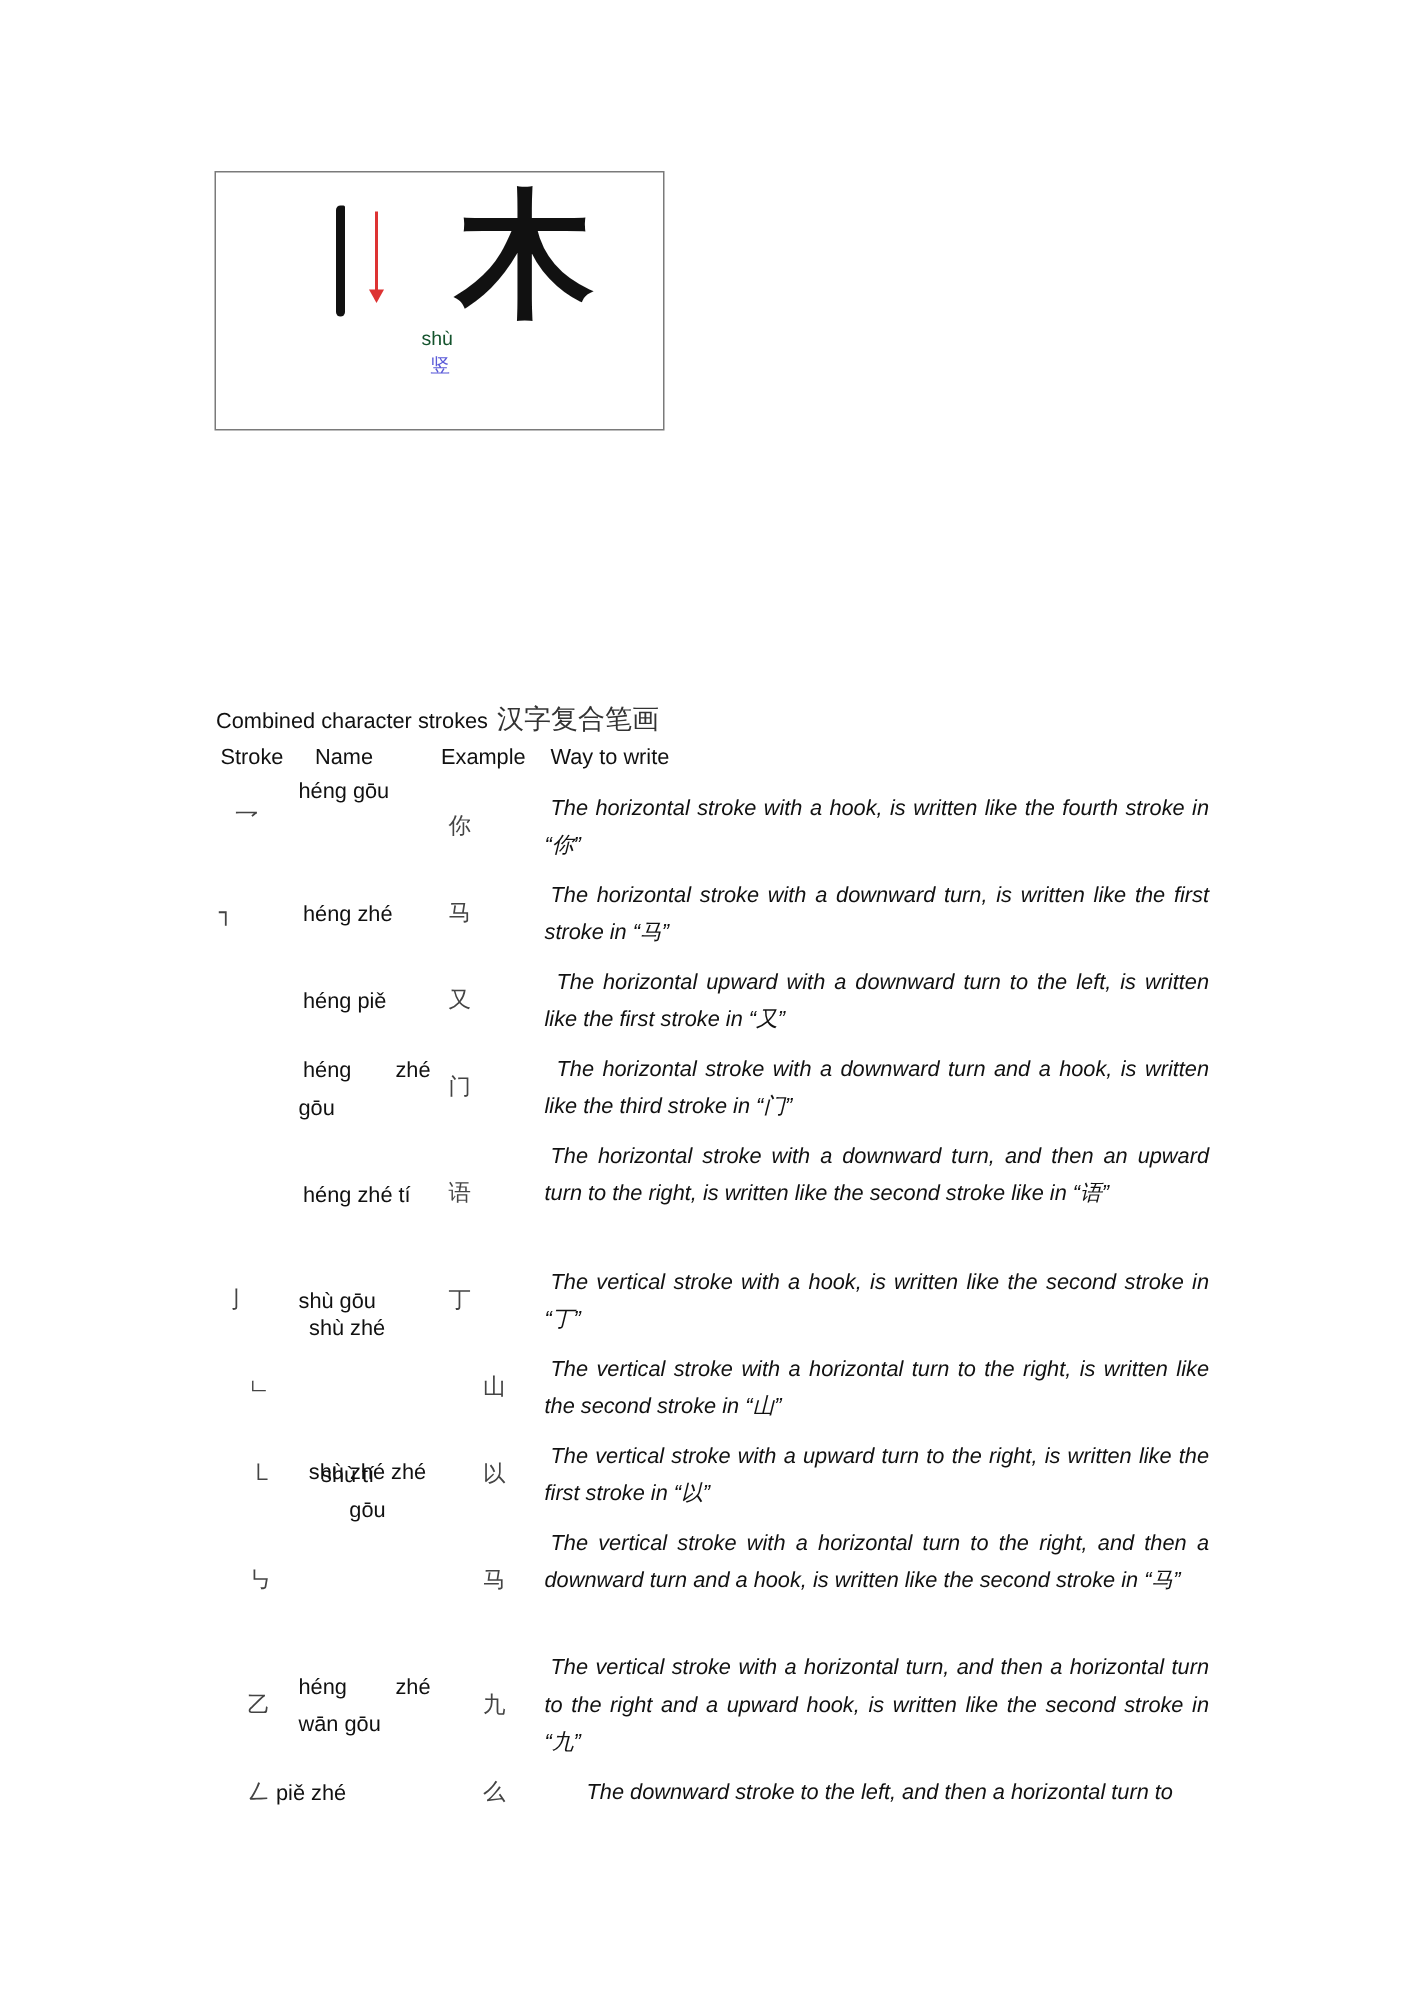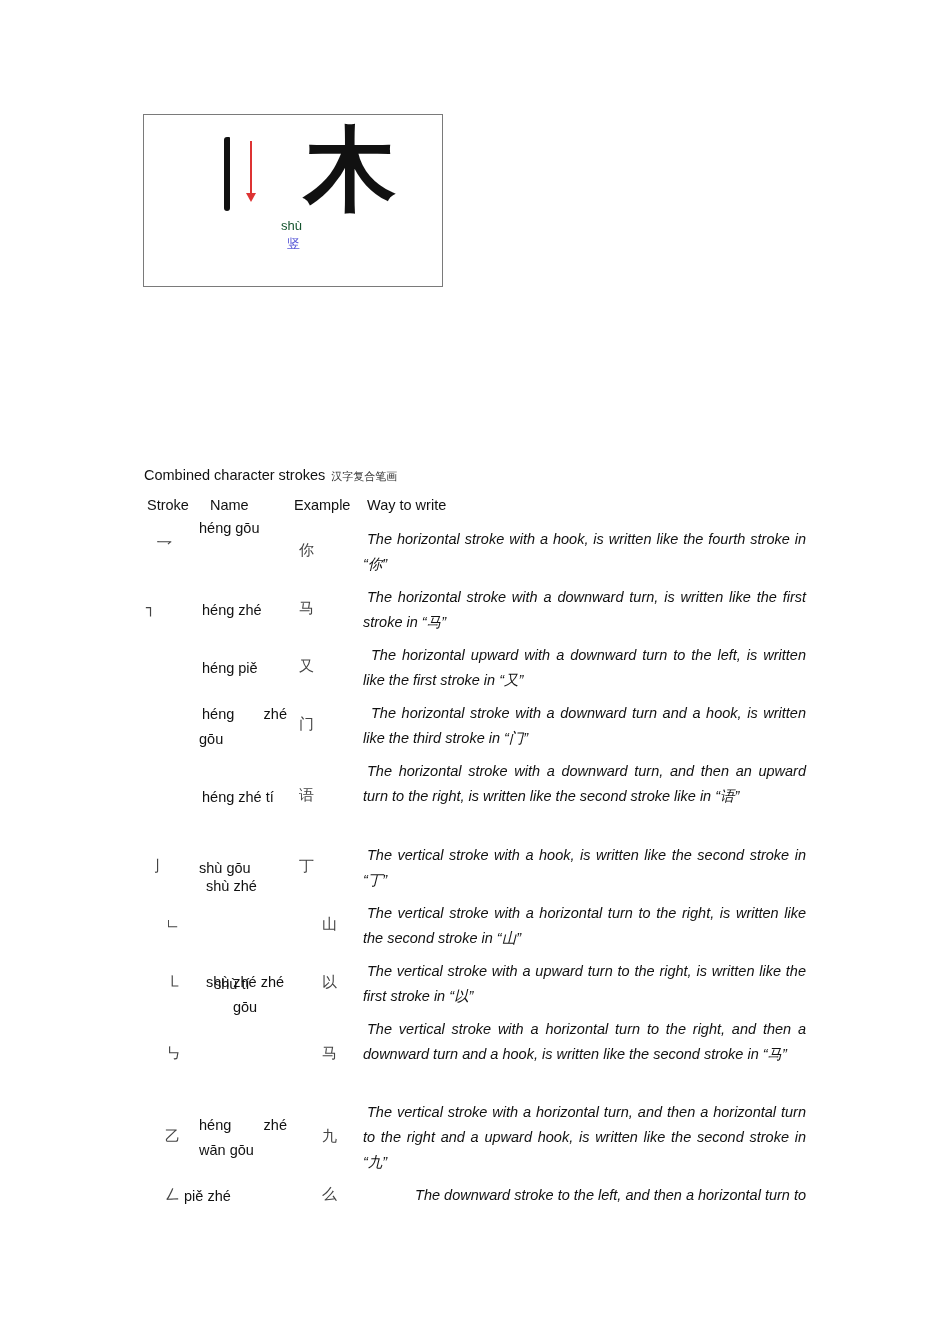--- a/index.html
+++ b/index.html
@@ -12,21 +12,21 @@
   .fig-arrow { position: absolute; left: 106px; top: 26px; width: 2px; height: 56px; background: #d33; }
   .fig-arrow-head { position: absolute; left: 102px; top: 78px; width: 0; height: 0;
                     border-left: 5px solid transparent; border-right: 5px solid transparent;
                     border-top: 9px solid #d33; }
   .fig-char { position: absolute; left: 160px; top: 4px; font-size: 92px; line-height: 100px;
               font-family: "DejaVu Serif", serif; color: #111; font-weight: bold; }
   .fig-pinyin { position: absolute; left: 137px; top: 103px; font-size: 13px; color: #14532d; }
   .fig-hanzi { position: absolute; left: 143px; top: 120px; font-size: 13px; color: #5a5ad8; }
 
   .section-title { position: absolute; left: 144px; top: 467px; font-size: 14.5px; }
-  .section-title .zh { font-family: "DejaVu Serif", serif; font-size: 11px; margin-left: 6px; color: #333; }
+  .section-title .zh { font-family: "DejaVu Serif", serif; font-size: 18px; margin-left: 6px; color: #333; }
 
   .hdr { position: absolute; top: 497px; font-size: 14.5px; }
   .row-stroke, .row-name, .row-ex, .row-desc { position: absolute; font-size: 14.5px; }
   .row-stroke, .row-ex { font-family: "DejaVu Serif", serif; color: #444; font-size: 15px; }
   .row-name { width: 90px; line-height: 25px; text-align: justify; }
   .row-desc { left: 363px; width: 443px; line-height: 25px; text-align: justify; text-indent: 4px; font-style: italic; }
 </style>
 </head>
 <body>
 
@@ -91,13 +91,13 @@
 <div class="row-desc" style="top:1017px">The vertical stroke with a horizontal turn to the right, and then a downward turn and a hook, is written like the second stroke in “马”</div>
 
 <div class="row-stroke" style="left:165px;top:1127px">乙</div>
 <div class="row-name" style="left:199px;top:1113px;width:88px">héng zhé wān gōu</div>
 <div class="row-ex" style="left:322px;top:1127px">九</div>
 <div class="row-desc" style="top:1100px">The vertical stroke with a horizontal turn, and then a horizontal turn to the right and a upward hook, is written like the second stroke in “九”</div>
 
 <div class="row-stroke" style="left:165px;top:1185px">𠃋</div>
 <div class="row-name" style="left:184px;top:1184px">piě zhé</div>
 <div class="row-ex" style="left:322px;top:1185px">么</div>
-<div class="row-desc" style="top:1183px;text-align:right">The downward stroke to the left, and then a horizontal turn to</div>
+<div class="row-desc" style="top:1183px;text-align:center">The downward stroke to the left, and then a horizontal turn to</div>
 
 </body></html>

